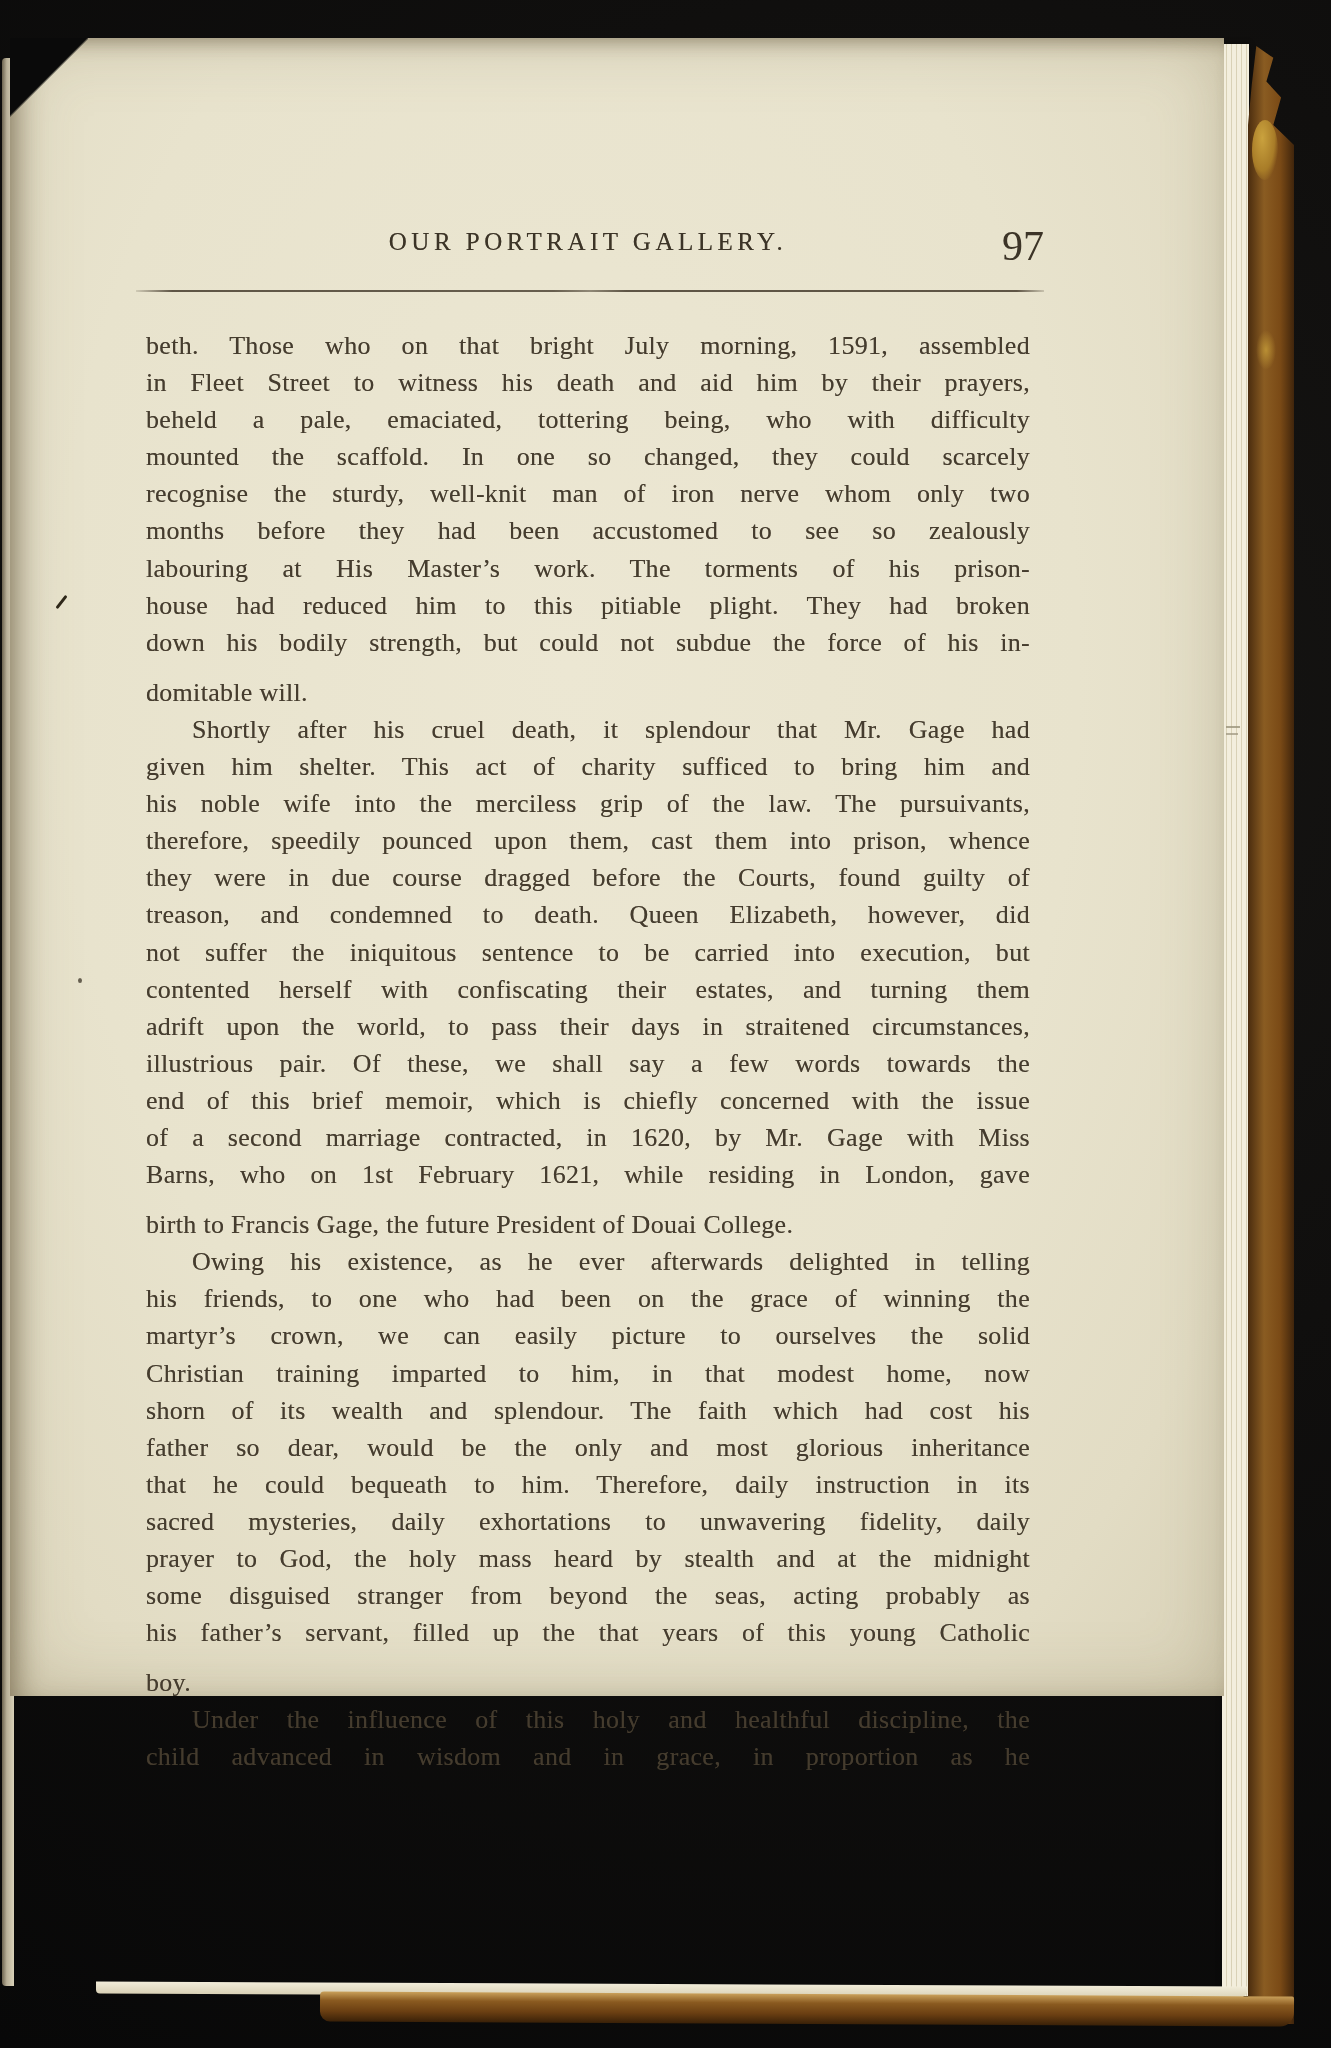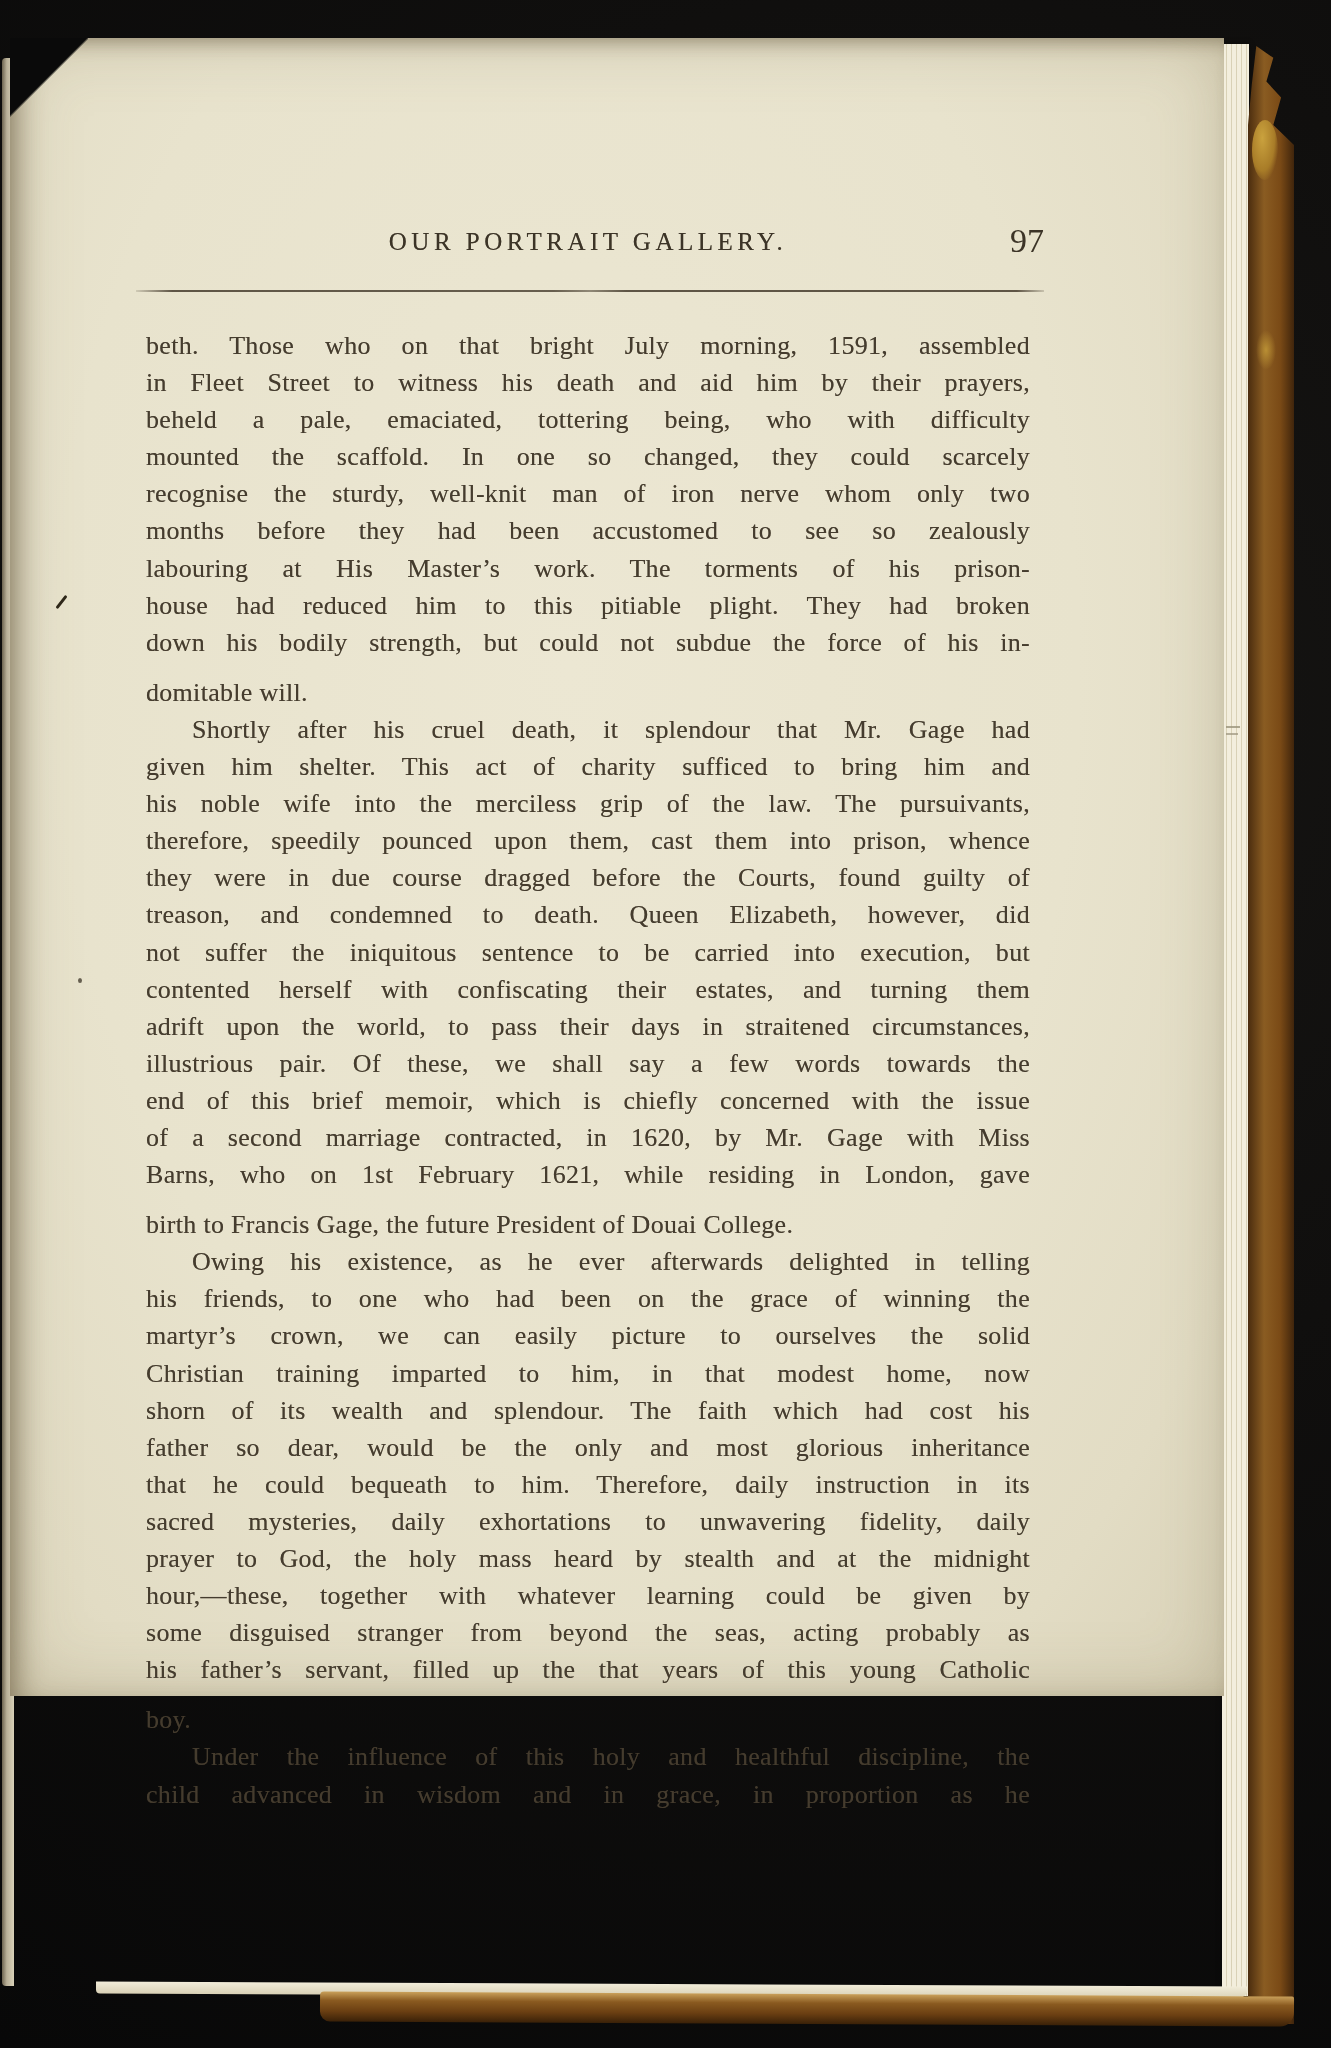--- a/index.html
+++ b/index.html
@@ -75,21 +75,21 @@
   .running-header {
     position: absolute; left: 136px; top: 190px; width: 884px;
     text-align: center;
     font-size: 25px; letter-spacing: 4.5px;
     color: #3c3427;
     text-shadow: 0 0 0.5px rgba(60,52,39,0.6);
   }
   .page-number {
     position: absolute; left: 136px; top: 184px; width: 898px;
     text-align: right;
-    font-size: 34px;
+    font-size: 42px;
     color: #3c3427;
   }
   .rule {
     position: absolute; left: 126px; top: 252px; width: 908px; height: 2px;
     background: linear-gradient(90deg, rgba(70,60,45,0.15) 0%, rgba(70,60,45,0.85) 4%, rgba(70,60,45,0.8) 46%, rgba(70,60,45,0.55) 50%, rgba(70,60,45,0.85) 54%, rgba(70,60,45,0.85) 97%, rgba(70,60,45,0.2) 100%);
   }
 
   .body-text {
     position: absolute; left: 136px; top: 289px; width: 884px;
     font-size: 26px; letter-spacing: 0.3px;
@@ -157,21 +157,20 @@
         <div class="line last">birth to Francis Gage, the future President of Douai College.</div>
         <div class="line indent">Owing his existence, as he ever afterwards delighted in telling</div>
         <div class="line">his friends, to one who had been on the grace of winning the</div>
         <div class="line">martyr’s crown, we can easily picture to ourselves the solid</div>
         <div class="line">Christian training imparted to him, in that modest home, now</div>
         <div class="line">shorn of its wealth and splendour.  The faith which had cost his</div>
         <div class="line">father so dear, would be the only and most glorious inheritance</div>
         <div class="line">that he could bequeath to him.  Therefore, daily instruction in its</div>
         <div class="line">sacred mysteries, daily exhortations to unwavering fidelity, daily</div>
         <div class="line">prayer to God, the holy mass heard by stealth and at the midnight</div>
-        <div class="line">hour,—these, together with whatever learning could be given by</div>
         <div class="line">some disguised stranger from beyond the seas, acting probably as</div>
         <div class="line">his father’s servant, filled up the that years of this young Catholic</div>
         <div class="line last">boy.</div>
         <div class="line indent">Under the influence of this holy and healthful discipline, the</div>
         <div class="line">child advanced in wisdom and in grace, in proportion as he</div>
       </div>
     <div class="ink-mark mark1"></div>
     <div class="ink-mark mark2"></div>
   </div>
 

